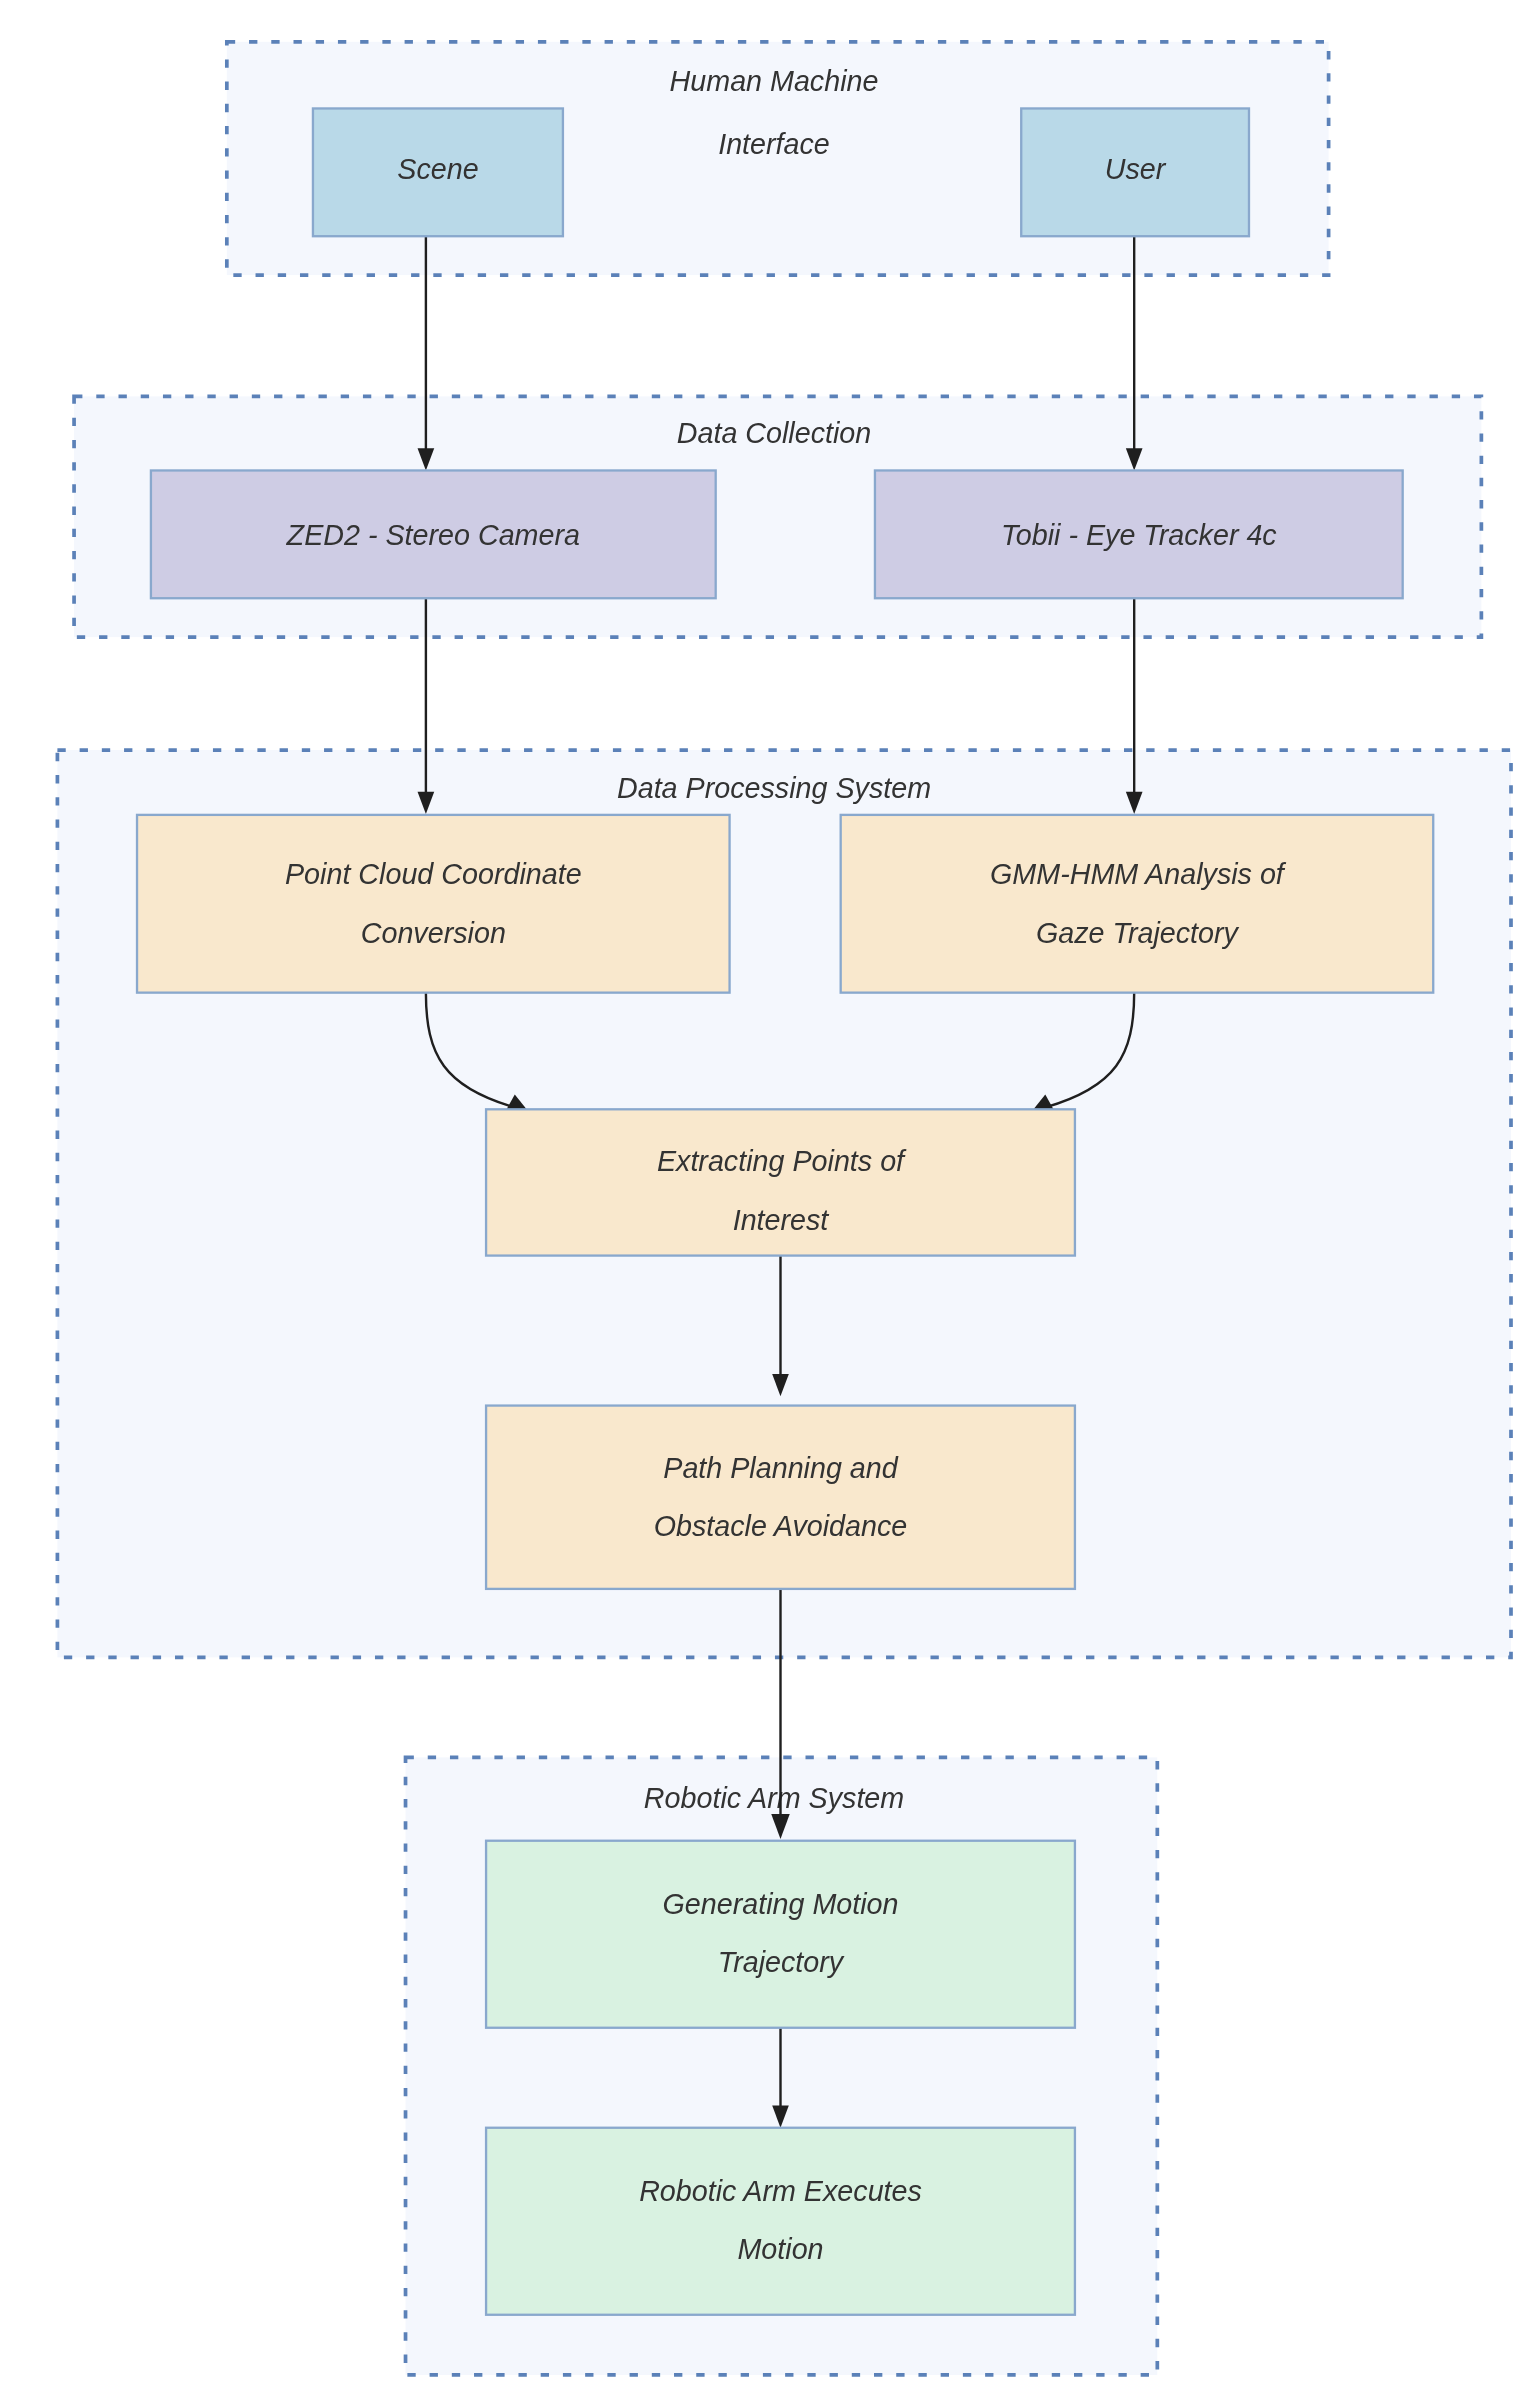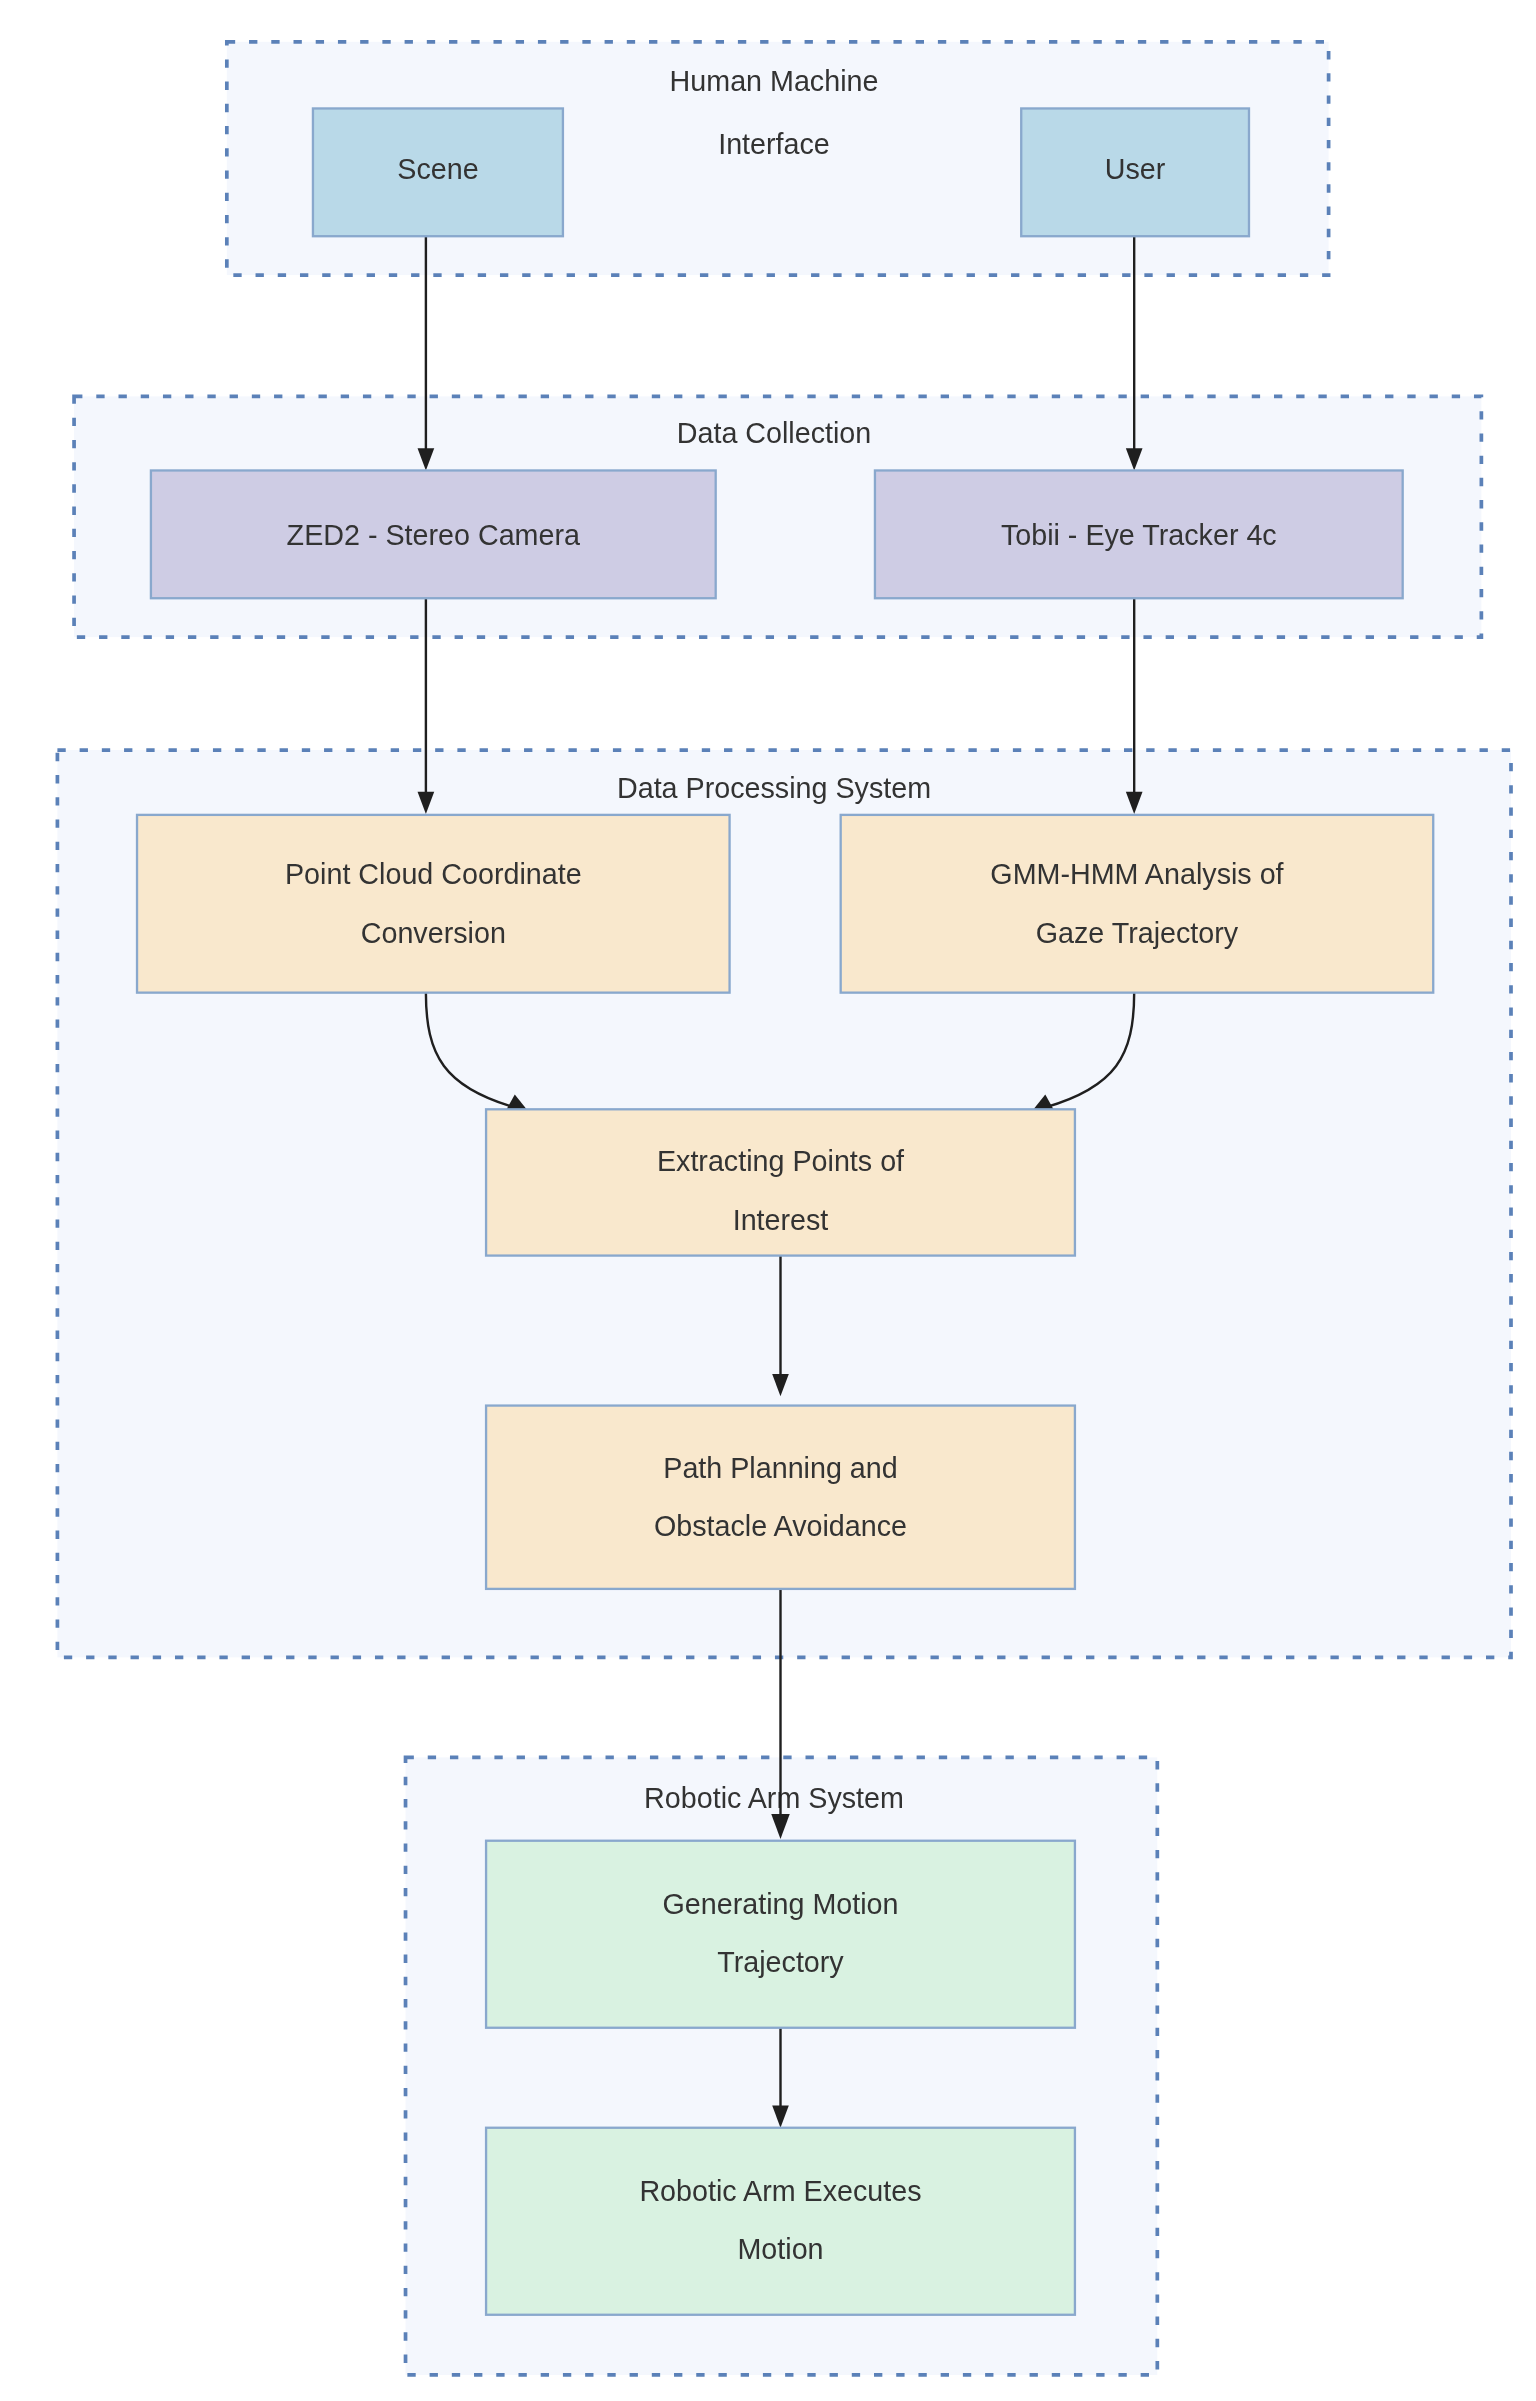--- a/index.html
+++ b/index.html
@@ -10,20 +10,21 @@
   body {
     width: 1536px;
     height: 2401px;
     font-family: "Liberation Sans", sans-serif;
     overflow: hidden;
   }
   #diagram-root {
     position: relative;
     width: 1536px;
     height: 1860px;
+    font-style: italic;
   }
   svg#flowchart {
     display: block;
     width: 1536px;
     height: 2401px;
   }
   .group-rect {
     fill: #f4f7fd;
     stroke: #5b81b8;
     stroke-width: 4;

